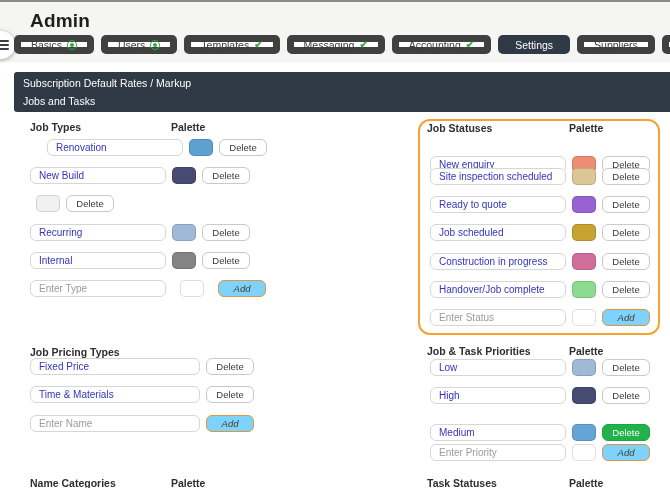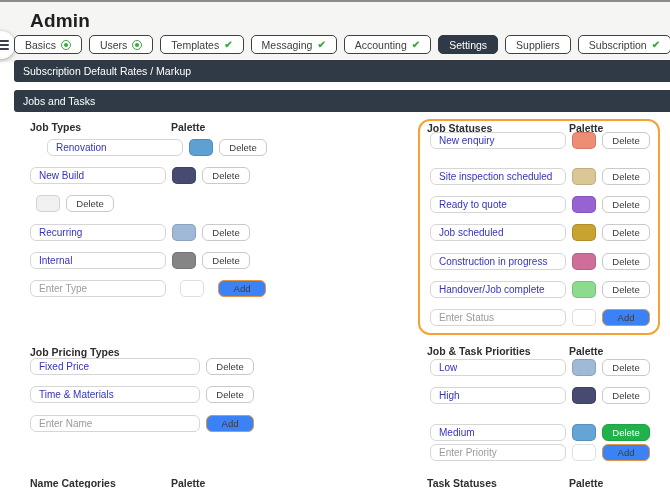--- a/index.html
+++ b/index.html
@@ -16,36 +16,36 @@
   .menu-fab {
     position:absolute; left:-13px; top:31px; width:28px; height:28px;
     background:#ffffff; border-radius:50%; box-shadow:0 1px 4px rgba(0,0,0,0.35);
     display:flex; align-items:center; justify-content:center;
   }
   .menu-lines { display:flex; flex-direction:column; gap:2.5px; margin-left:6px; }
   .menu-lines i { display:block; width:10px; height:1.6px; background:#3a4149; border-radius:1px; }
 
   .tabbar { position:absolute; left:14px; top:35px; display:flex; gap:7px; }
   .tab {
-    height:19px; padding:0 10px; background:#ffffff; border:1px solid #404040;
+    height:19px; padding:0 10px; background:#ffffff; border:7px solid #404040;
     border-radius:5px; display:flex; align-items:center; gap:5px;
     font-size:10.5px; color:#3c3c3c; cursor:pointer; white-space:nowrap;
   }
   .tab.active { background:#2f3a46; border-color:#2f3a46; color:#ffffff; }
   .check-glyph { color:#3aa745; font-size:10px; font-weight:bold; line-height:1; }
   .circle-dot { position:relative; width:10px; height:10px; border:1.5px solid #3aa745; border-radius:50%; display:inline-block; }
   .circle-dot i { position:absolute; left:50%; top:50%; width:4px; height:4px; margin:-2px 0 0 -2px; background:#3aa745; border-radius:50%; }
 
   .section-bar {
     position:absolute; left:14px; width:656px; height:22px; background:#2f3a46;
     border-top-left-radius:3px; border-bottom-left-radius:3px;
     display:flex; align-items:center; padding-left:9px;
     color:#ffffff; font-size:10.5px;
   }
-  .bar-1 { top:60px; }
+  .bar-1 { top:72px; }
   .bar-2 { top:90px; }
 
   .sec-label { position:absolute; font-size:10.5px; font-weight:600; color:#2e2e2e; white-space:nowrap; }
 
   .row { position:absolute; display:flex; align-items:center; height:17px; }
   .row-l { left:30px; }
   .row-r { left:430px; }
   .field {
     width:136px; height:17px; border:1px solid #d6d6d6; border-radius:6px;
     background:#ffffff; color:#3434bb; font-size:10px; padding:0 8px;
@@ -55,21 +55,21 @@
   .field::placeholder { color:#9b9b9b; }
   .swatch {
     width:24px; height:17px; margin-left:6px; border-radius:5px;
     border:1px solid rgba(0,0,0,0.13); background:#ffffff; cursor:pointer; flex:none;
   }
   .btn {
     width:48px; height:17px; margin-left:6px; border:1px solid #c9c9c9; border-radius:6px;
     background:#ffffff; color:#3a3a3a; font-size:9.5px; cursor:pointer;
     font-family:"Liberation Sans", sans-serif; flex:none;
   }
-  .btn.add { background:#3b82f6; border-color:#e2953f; color:#463a28; }
+  .btn.add { background:#7dd3fc; border-color:#e2953f; color:#463a28;font-style:italic; }
   .btn.green { background:#22b24c; border-color:#1da344; color:#ffffff; }
 
   .highlight-box {
     position:absolute; left:418px; top:119px; width:242px; height:216px;
     border:2px solid #f6a133; border-radius:12px; pointer-events:none;
   }
 </style>
 </head>
 <body>
 
@@ -161,21 +161,21 @@
   <div class="row row-l" style="top:280px;gap:8px;">
     <input class="field" placeholder="Enter Type" style="">
     <span class="swatch" style="background-color: rgb(255, 255, 255);"></span>
     <button class="btn add">Add</button>
   </div>
 
   <div class="highlight-box"></div>
   <div class="sec-label" style="left:427px; top:122px;">Job Statuses</div>
   <div class="sec-label" style="left:569px; top:122px;">Palette</div>
 
-  <div class="row row-r" style="top:132px;">
+  <div class="row row-r" style="top:156px;">
     <input class="field" value="New enquiry" style="">
     <span class="swatch" style="background-color: rgb(239, 141, 116);"></span>
     <button class="btn">Delete</button>
   </div>
   <div class="row row-r" style="top:168px;">
     <input class="field" value="Site inspection scheduled" style="">
     <span class="swatch" style="background-color: rgb(219, 199, 149);"></span>
     <button class="btn">Delete</button>
   </div>
   <div class="row row-r" style="top:196px;">

